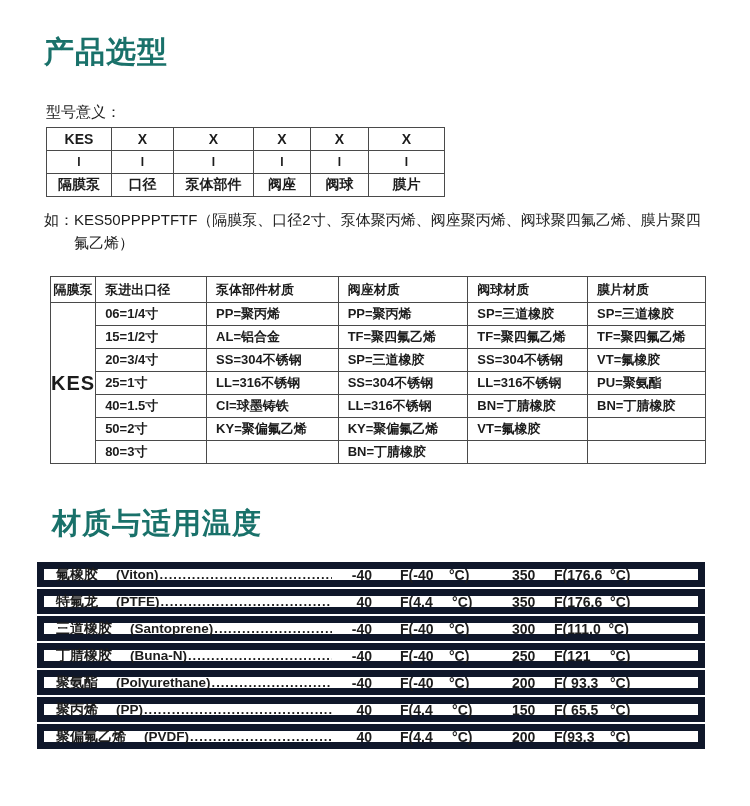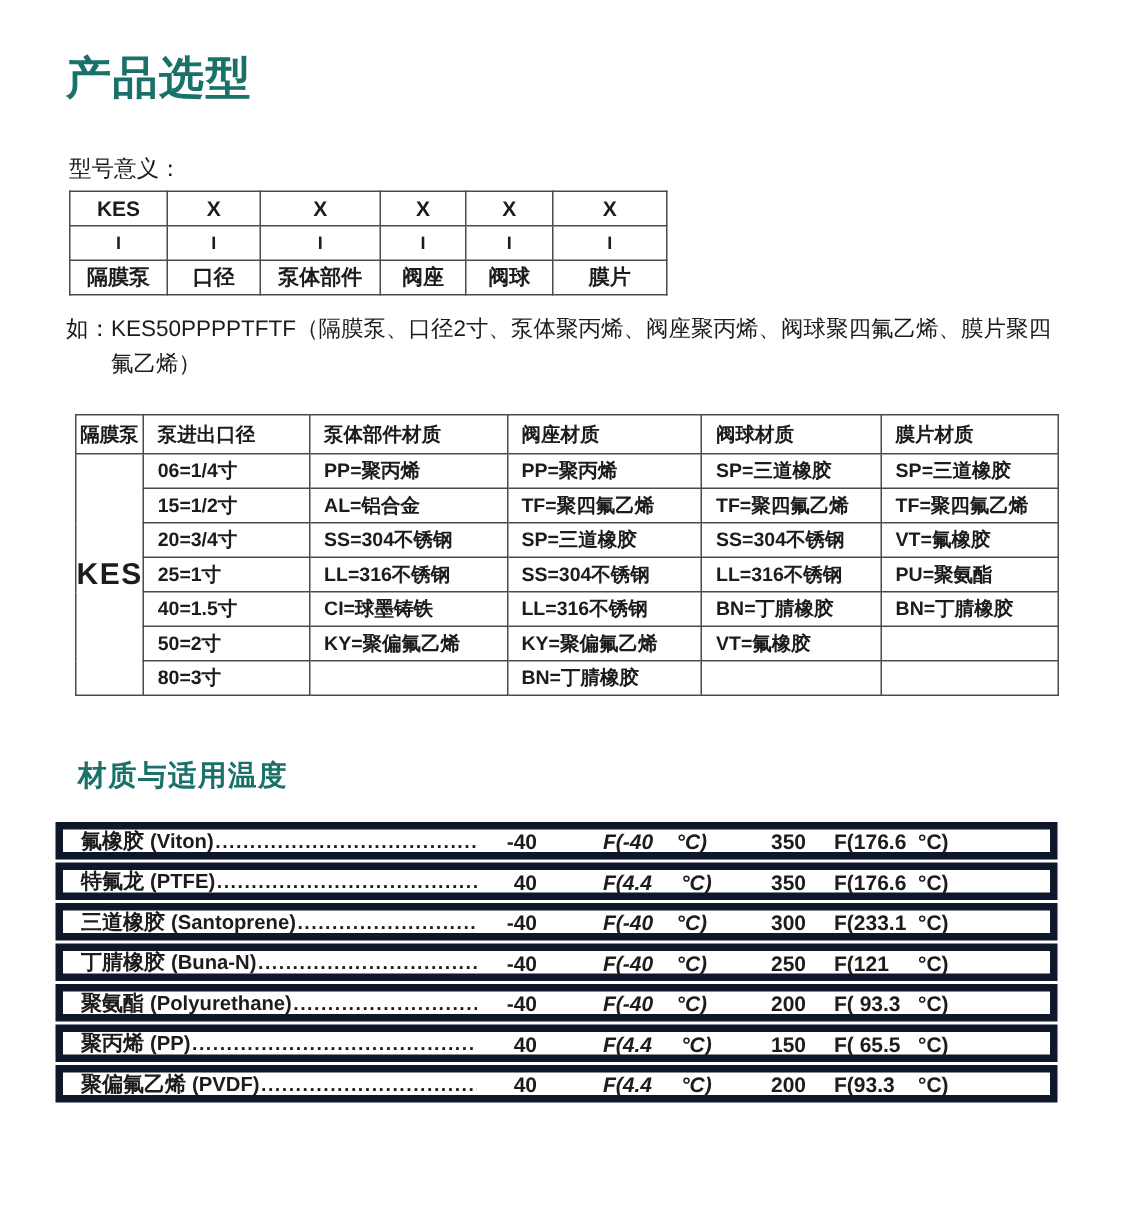--- a/index.html
+++ b/index.html
@@ -9,21 +9,21 @@
     color:#1c1c1c;-webkit-font-smoothing:antialiased;
   }
   .page{padding:12px 44px 0 44px;box-sizing:border-box;}
 
   
   .title1{
     font-size:30px;font-weight:bold;letter-spacing:1px;
     margin:20px 0 30px 0;color:#19716a;
   }
   .title2{
-    font-size:19px;font-weight:bold;letter-spacing:1px;
+    font-size:29px;font-weight:bold;letter-spacing:1px;
     margin:40px 0 18px 8px;color:#19716a;
   }
 
   .sub-label{font-size:15px;font-weight:normal;margin:0 0 5px 2px;color:#1c1c1c;}
 
   
   table.t1{
     border-collapse:collapse;table-layout:fixed;
     margin:2px 0 12px 2px;
   }
@@ -55,31 +55,31 @@
   table.t2 .w3{width:127px}.t2 .w4{width:116px}.t2 .w5{width:116px}
   table.t2 th.w0{text-align:center;padding:0;}
   table.t2 td.series{
     text-align:center;padding:0;font-size:20px;letter-spacing:1px;
   }
 
   
   .temp-table{margin-left:-7px;width:668px;}
   .temp-row{
     display:flex;align-items:center;box-sizing:border-box;
-    border:5px solid #0f172a;height:25px;margin-bottom:2px;
+    border:7px solid #0f172a;height:25px;margin-bottom:2px;
     padding:0 22px 0 12px;font-size:14px;font-weight:bold;
   }
   .temp-row .mat{white-space:nowrap;}
-  .temp-row .en{white-space:nowrap;margin-left:4px;font-size:13.5px;}
+  .temp-row .en{white-space:nowrap;margin-left:18px;font-size:13.5px;}
   .dots{
     flex:1;overflow:hidden;white-space:nowrap;font-size:13px;
     letter-spacing:1px;font-weight:bold;margin:0 0 0 1px;
   }
   .tminf{width:40px;text-align:right;white-space:pre;}
-  .tminc{width:112px;margin-left:44px;white-space:pre;font-style:italic;}
+  .tminc{width:112px;margin-left:28px;white-space:pre;}
   .tmaxf{width:42px;white-space:pre;}
   .tmaxc{width:122px;white-space:pre;}
 
   .gap-fluid{margin-top:40px;}
 </style>
 </head>
 <body>
 
 <div class="page">
 
@@ -203,21 +203,21 @@
       <span class="tmaxf">350</span>
       <span class="tmaxc">F(176.6  °C)</span>
     </div>
     <div class="temp-row">
       <span class="mat">三道橡胶</span>
       <span class="en">(Santoprene)</span>
       <span class="dots">............................................................................................................................................................................................................................</span>
       <span class="tminf">-40</span>
       <span class="tminc">F(-40    °C)</span>
       <span class="tmaxf">300</span>
-      <span class="tmaxc">F(233.1  °C)</span>
+      <span class="tmaxc">F(111.0  °C)</span>
     </div>
     <div class="temp-row">
       <span class="mat">丁腈橡胶</span>
       <span class="en">(Buna-N)</span>
       <span class="dots">............................................................................................................................................................................................................................</span>
       <span class="tminf">-40</span>
       <span class="tminc">F(-40    °C)</span>
       <span class="tmaxf">250</span>
       <span class="tmaxc">F(121     °C)</span>
     </div>

